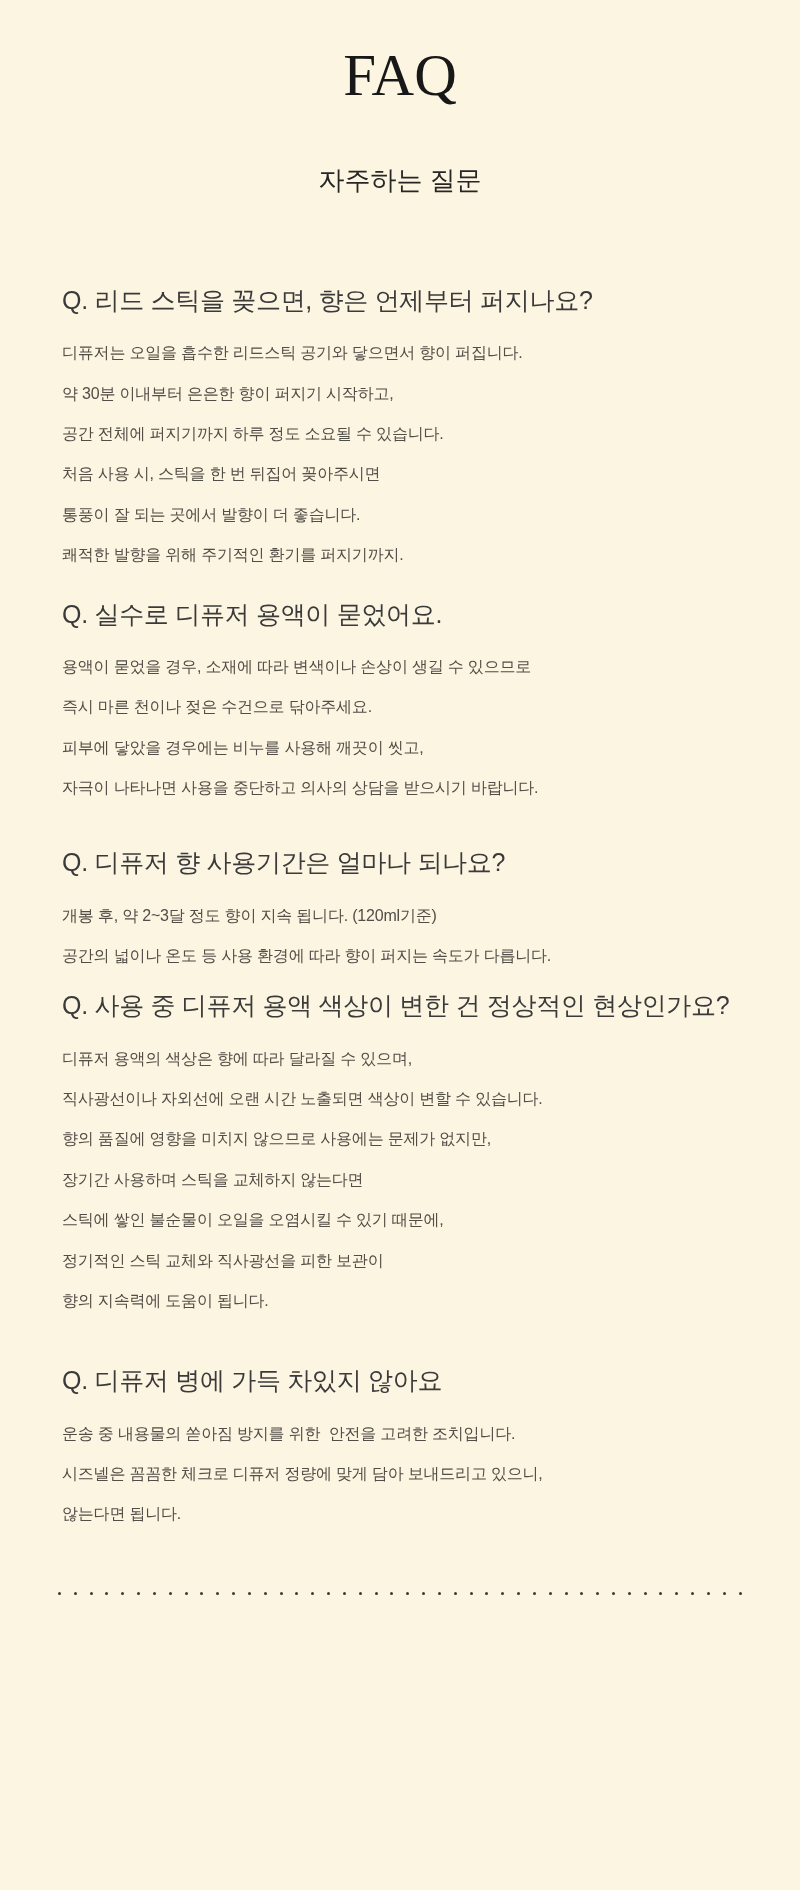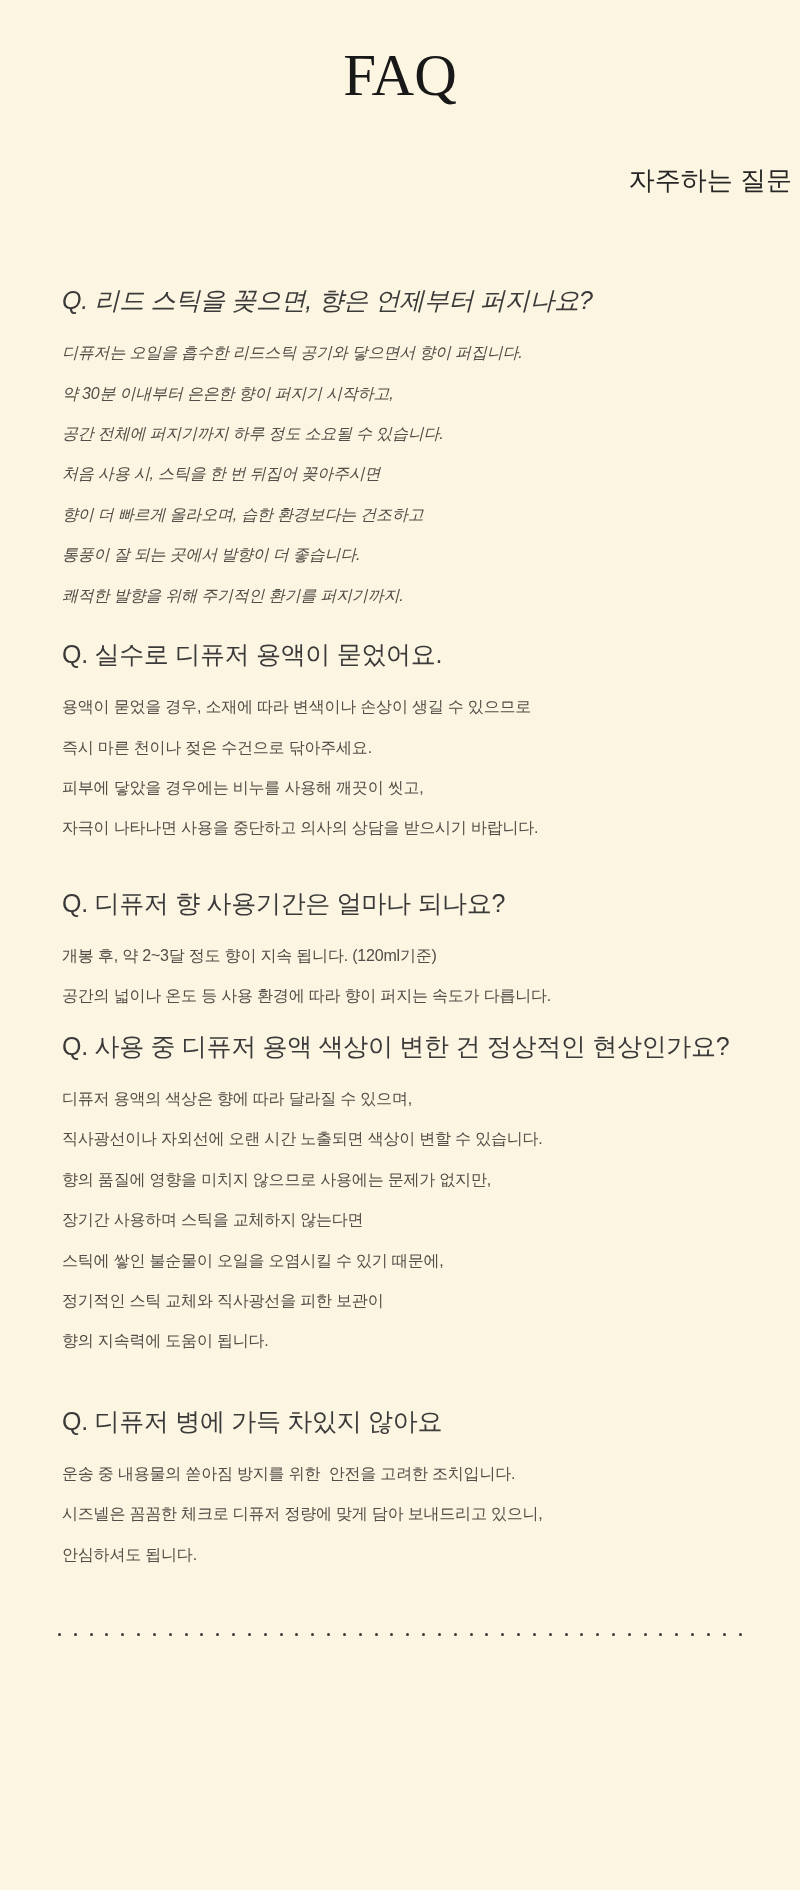--- a/index.html
+++ b/index.html
@@ -15,32 +15,32 @@
     margin: 46px 0 0;
     text-align: center;
     font-family: "Liberation Serif", serif;
     font-weight: 400;
     font-size: 59px;
     line-height: 1;
     letter-spacing: 0px;
     color: #181818;
   }
   .page-subtitle {
-    margin: 62px 8px 0;
-    text-align: right;
+    margin: 62px 18px 0;
+    text-align: center;
     font-size: 26px;
     font-weight: 500;
     line-height: 1;
     color: #262626;
   }
   .faq-list {
     padding: 0 56px 0 62px;
   }
   .faq-section { margin-top: 55px; }
-  .faq-section:nth-child(1) { margin-top: 92px; font-style: italic; }
+  .faq-section:nth-child(1) { margin-top: 92px; }
   .faq-section:nth-child(2) { margin-top: 34px; }
   .faq-section:nth-child(3) { margin-top: 50px; }
   .faq-section:nth-child(4) { margin-top: 25px; }
   .faq-section:nth-child(5) { }
   .question {
     margin: 0 0 28px;
     font-size: 25px;
     font-weight: 500;
     line-height: 1.25;
     color: #3a3a3a;
@@ -77,21 +77,20 @@
   <h1 class="page-title">FAQ</h1>
   <h2 class="page-subtitle">자주하는 질문</h2>
 
   <section class="faq-list" id="faq-list">
       <section class="faq-section">
         <h3 class="question">Q. 리드 스틱을 꽂으면, 향은 언제부터 퍼지나요?</h3>
         <p class="answer">디퓨저는 오일을 흡수한 리드스틱 공기와 닿으면서 향이 퍼집니다.</p>
         <p class="answer">약 30분 이내부터 은은한 향이 퍼지기 시작하고,</p>
         <p class="answer">공간 전체에 퍼지기까지 하루 정도 소요될 수 있습니다.</p>
         <p class="answer">처음 사용 시, 스틱을 한 번 뒤집어 꽂아주시면</p>
-        <p class="answer">향이 더 빠르게 올라오며, 습한 환경보다는 건조하고</p>
         <p class="answer">통풍이 잘 되는 곳에서 발향이 더 좋습니다.</p>
         <p class="answer">쾌적한 발향을 위해 주기적인 환기를 퍼지기까지.</p>
       </section>
       <section class="faq-section">
         <h3 class="question">Q. 실수로 디퓨저 용액이 묻었어요.</h3>
         <p class="answer">용액이 묻었을 경우, 소재에 따라 변색이나 손상이 생길 수 있으므로</p>
         <p class="answer">즉시 마른 천이나 젖은 수건으로 닦아주세요.</p>
         <p class="answer">피부에 닿았을 경우에는 비누를 사용해 깨끗이 씻고,</p>
         <p class="answer">자극이 나타나면 사용을 중단하고 의사의 상담을 받으시기 바랍니다.</p>
       </section>
@@ -107,21 +106,21 @@
         <p class="answer">향의 품질에 영향을 미치지 않으므로 사용에는 문제가 없지만,</p>
         <p class="answer">장기간 사용하며 스틱을 교체하지 않는다면</p>
         <p class="answer">스틱에 쌓인 불순물이 오일을 오염시킬 수 있기 때문에,</p>
         <p class="answer">정기적인 스틱 교체와 직사광선을 피한 보관이</p>
         <p class="answer">향의 지속력에 도움이 됩니다.</p>
       </section>
       <section class="faq-section">
         <h3 class="question">Q. 디퓨저 병에 가득 차있지 않아요</h3>
         <p class="answer">운송 중 내용물의 쏟아짐 방지를 위한  안전을 고려한 조치입니다.</p>
         <p class="answer">시즈넬은 꼼꼼한 체크로 디퓨저 정량에 맞게 담아 보내드리고 있으니,</p>
-        <p class="answer">안심하셔도 됩니다.</p>
+        <p class="answer">않는다면 됩니다.</p>
       </section>
     </section>
 
   <div class="dotted-divider" id="dotted-divider">
       <span class="dot"></span>
       <span class="dot"></span>
       <span class="dot"></span>
       <span class="dot"></span>
       <span class="dot"></span>
       <span class="dot"></span>

